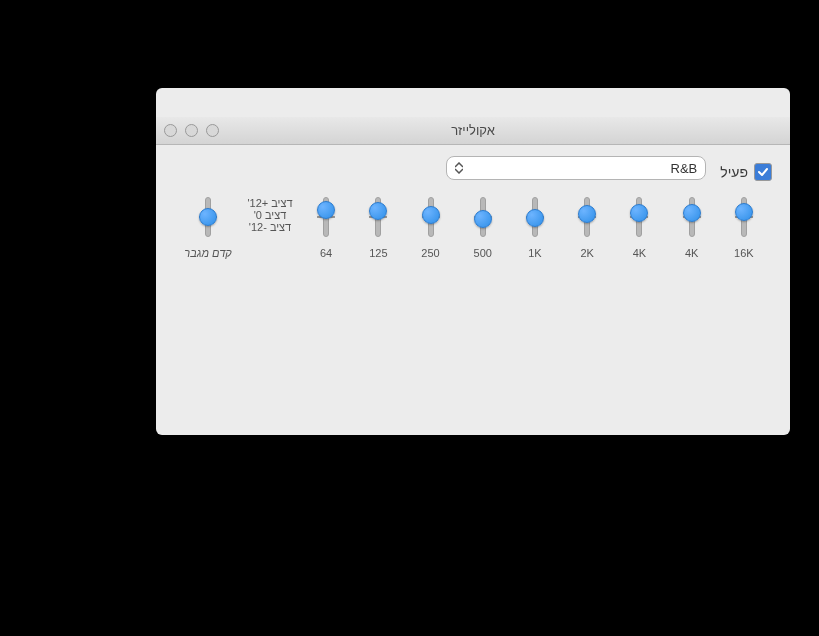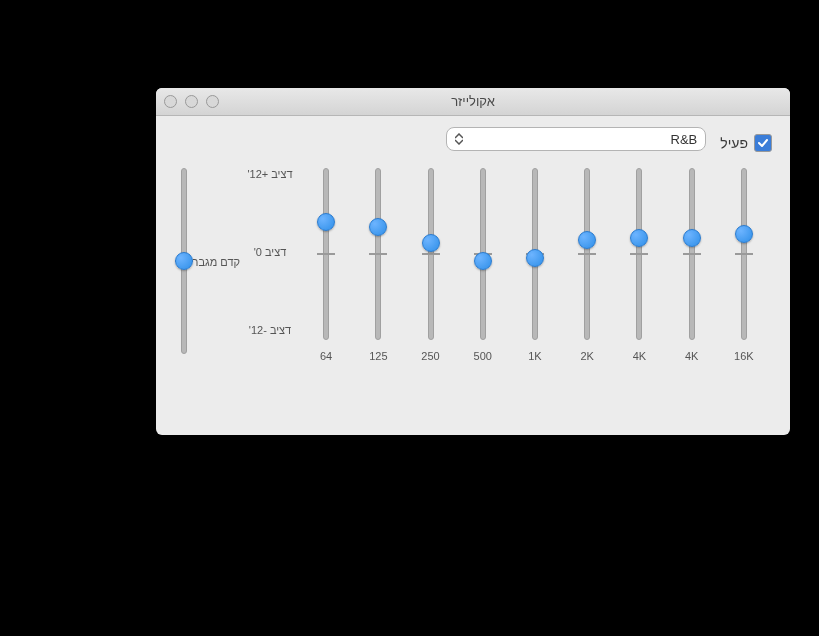--- a/index.html
+++ b/index.html
@@ -28,20 +28,21 @@
       overflow: hidden;
       box-shadow: 0 0 0 1px rgba(0,0,0,0.3);
     }
     .titlebar {
       height: 28px;
       background: linear-gradient(to bottom, #e8e8e8, #d4d4d4);
       border-bottom: 1px solid #b6b6b6;
       display: flex;
       align-items: center;
       position: relative;
+      margin-top: 29px;
     }
     .window-controls {
       position: absolute;
       left: 8px;
       display: flex;
       gap: 8px;
       direction: ltr;
     }
     .window-btn {
       width: 13px;
@@ -132,22 +133,23 @@
       text-align: center;
     }
     .scale-label {
       font-size: 11px;
       color: #555;
       white-space: nowrap;
     }
     .preamp-section {
       width: 64px;
       display: flex;
-      flex-direction: row;
-      align-items: center;
+      flex-direction: column;
+      align-items: center;
+      font-style: italic;
     }
     .sliders-section {
       flex: 1;
       display: flex;
       justify-content: space-around;
     }
     .slider-col {
       display: flex;
       flex-direction: column;
       align-items: center;

